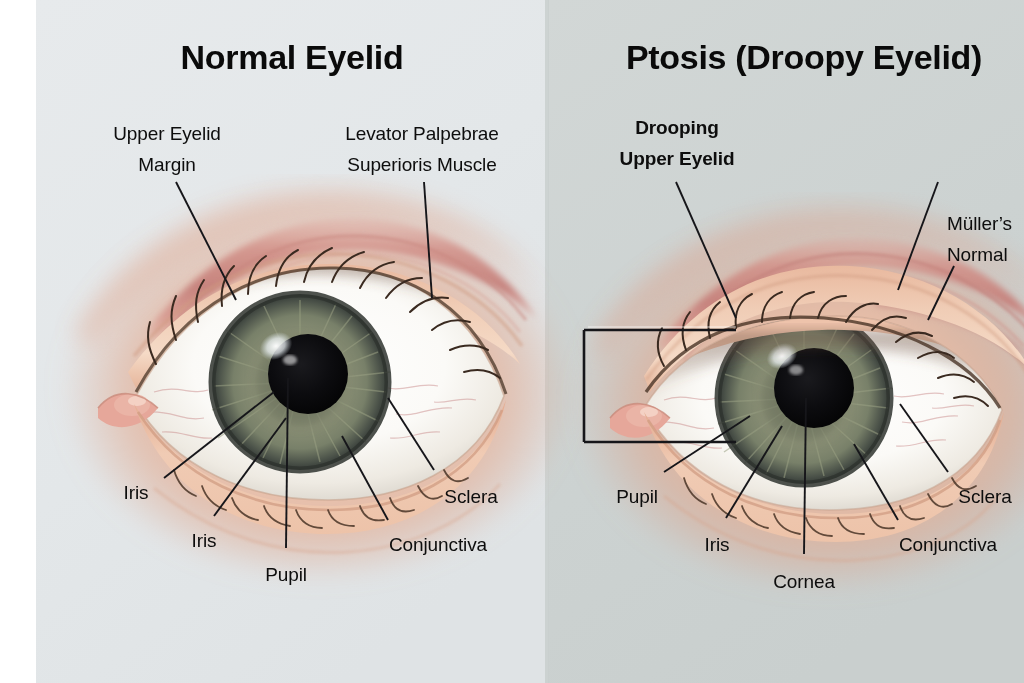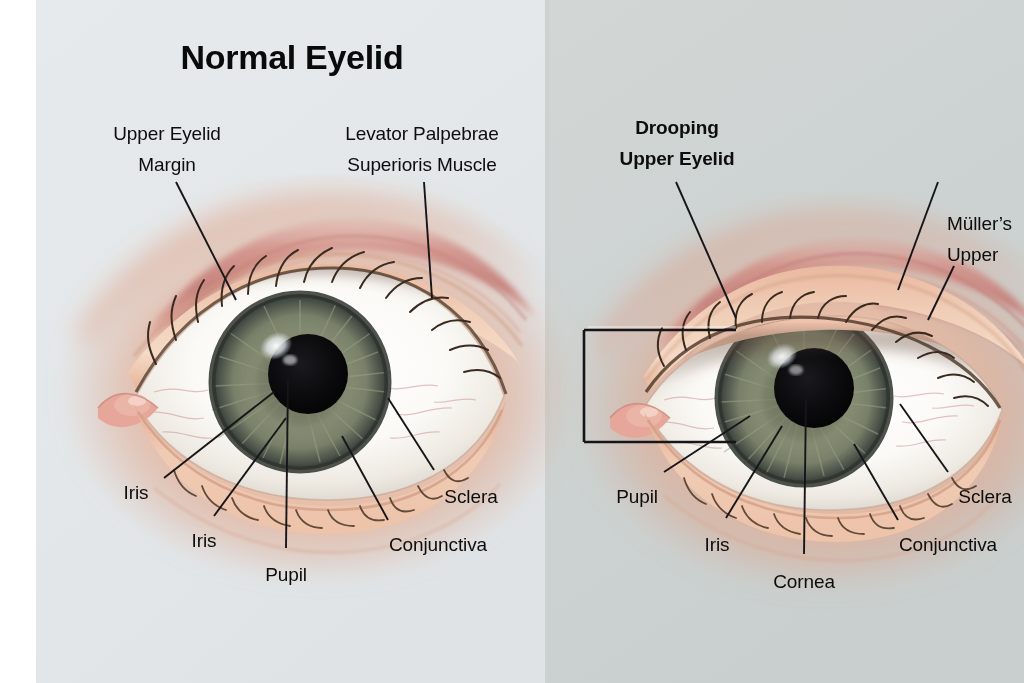--- a/index.html
+++ b/index.html
@@ -378,34 +378,35 @@
       <path d="M628,472 L714,416"></path>
       <path d="M690,518 L746,426"></path>
       <path d="M768,554 L770,398"></path>
       <path d="M862,520 L818,444"></path>
       <path d="M912,472 L864,404"></path>
     </g>
   </g>
 </svg>
 
 <div class="title" style="left:256px;top:38px;">Normal Eyelid</div>
+<div class="title" style="left:768px;top:38px;">Ptosis (Droopy Eyelid)</div>
 
 <div class="lbl c" style="left:131px;top:118px;">Upper Eyelid
 Margin</div>
 <div class="lbl c" style="left:386px;top:118px;">Levator Palpebrae
 Superioris Muscle</div>
 <div class="lbl c" style="left:100px;top:477px;">Iris</div>
 <div class="lbl c" style="left:168px;top:525px;">Iris</div>
 <div class="lbl c" style="left:250px;top:559px;">Pupil</div>
 <div class="lbl c" style="left:402px;top:529px;">Conjunctiva</div>
 <div class="lbl c" style="left:435px;top:481px;">Sclera</div>
 
 <div class="lbl c" style="left:641px;top:112px;font-weight:bold;">Drooping
 Upper Eyelid</div>
 <div class="lbl l" style="left:911px;top:208px;">Müller’s
-Upper</div>
+Normal</div>
 <div class="lbl c" style="left:601px;top:481px;">Pupil</div>
 <div class="lbl c" style="left:681px;top:529px;">Iris</div>
 <div class="lbl c" style="left:768px;top:566px;">Cornea</div>
 <div class="lbl c" style="left:912px;top:529px;">Conjunctiva</div>
 <div class="lbl c" style="left:949px;top:481px;">Sclera</div>
 
 </div>
 
 </body></html>

